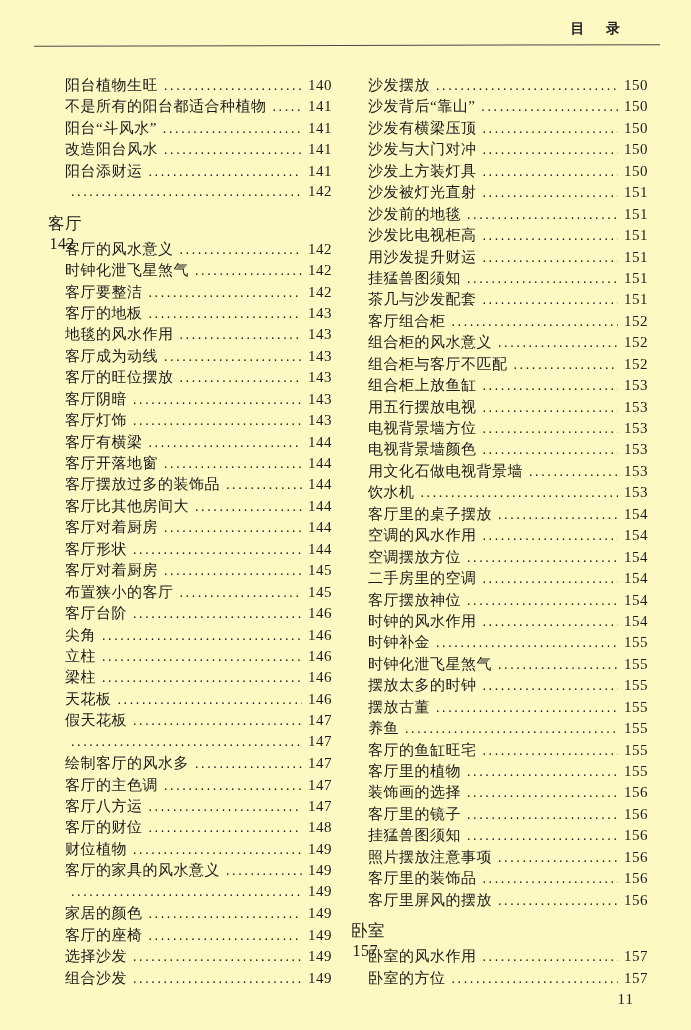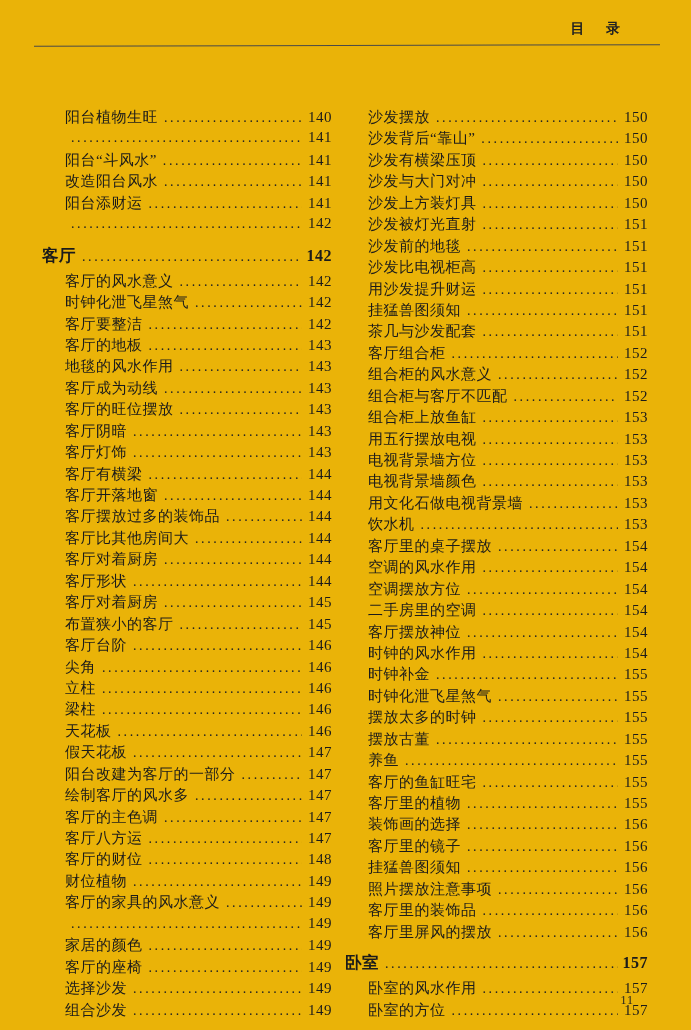--- a/index.html
+++ b/index.html
@@ -2,21 +2,21 @@
 <html><head>
 <meta charset="utf-8">
 <style>
   * { margin: 0; padding: 0; box-sizing: border-box; }
   html, body { background: #e8e8e6; }
   body { width: 691px; }
   .page {
     position: relative;
     width: 691px;
     height: 1030px;
-    background: #eab308;
+    background: #fef9c3;
     color: #1b1b1b;
     font-family: "Liberation Serif", "DejaVu Serif", serif;
     overflow: hidden;
   }
   .page-header {
     position: absolute;
     top: 20px;
     right: 62px;
     font-size: 14px;
     font-weight: bold;
@@ -33,38 +33,39 @@
     transform: rotate(-0.15deg);
   }
   .toc-columns {
     position: absolute;
     top: 76px;
     left: 42px;
     width: 606px;
     display: flex;
     gap: 13px;
   }
-  .toc-column { display: block; margin-top: 32px; }
+  .toc-column { display: block; }
   .toc-column.left  { width: 290px; }
   .toc-column.right { width: 303px; }
   .toc-row {
     display: flex;
     align-items: baseline;
     height: 21.45px;
     font-size: 15px;
     padding-left: 23px;
     white-space: nowrap;
   }
   .toc-row.section {
     padding-left: 0;
-    font-weight: bold;
+    font-weight: normal;
     font-size: 16.5px;
     height: 24px;
     margin-top: 8px;
     margin-bottom: 3px;
+    flex-direction: column;
   }
   .toc-label { flex: 0 0 auto; letter-spacing: 0.5px; }
   .toc-dots {
     flex: 1 1 auto;
     overflow: hidden;
     white-space: nowrap;
     margin: 0 3px 0 6px;
     font-weight: normal;
   }
   .toc-dots::after {
@@ -77,41 +78,42 @@
     flex: 0 0 auto;
     min-width: 27px;
     text-align: right;
     letter-spacing: 0.5px;
   }
   .toc-row.section .toc-page { font-size: 16px; }
   .page-footer {
     position: absolute;
     bottom: 22px;
     right: 57px;
-    font-size: 12px;
+    font-size: 15px;
     color: #222;
     letter-spacing: 1px;
     margin-left: 28px;
   }
 </style>
 </head>
 <body>
 
 <div class="page">
   <div class="page-header">目 录</div>
   <div class="header-rule"></div>
 
   <div class="toc-columns">
     <div class="toc-column left">
         <div class="toc-row">
           <span class="toc-label">阳台植物生旺</span>
           <span class="toc-dots"></span>
           <span class="toc-page">140</span>
         </div>
         <div class="toc-row">
+          <span class="toc-label">不是所有的阳台都适合种植物</span>
           <span class="toc-dots"></span>
           <span class="toc-page">141</span>
         </div>
         <div class="toc-row">
           <span class="toc-label">阳台“斗风水”</span>
           <span class="toc-dots"></span>
           <span class="toc-page">141</span>
         </div>
         <div class="toc-row">
           <span class="toc-label">改造阳台风水</span>
@@ -241,21 +243,20 @@
           <span class="toc-label">天花板</span>
           <span class="toc-dots"></span>
           <span class="toc-page">146</span>
         </div>
         <div class="toc-row">
           <span class="toc-label">假天花板</span>
           <span class="toc-dots"></span>
           <span class="toc-page">147</span>
         </div>
         <div class="toc-row">
-          <span class="toc-label">阳台改建为客厅的一部分</span>
           <span class="toc-dots"></span>
           <span class="toc-page">147</span>
         </div>
         <div class="toc-row">
           <span class="toc-label">绘制客厅的风水多</span>
           <span class="toc-dots"></span>
           <span class="toc-page">147</span>
         </div>
         <div class="toc-row">
           <span class="toc-label">客厅的主色调</span>

